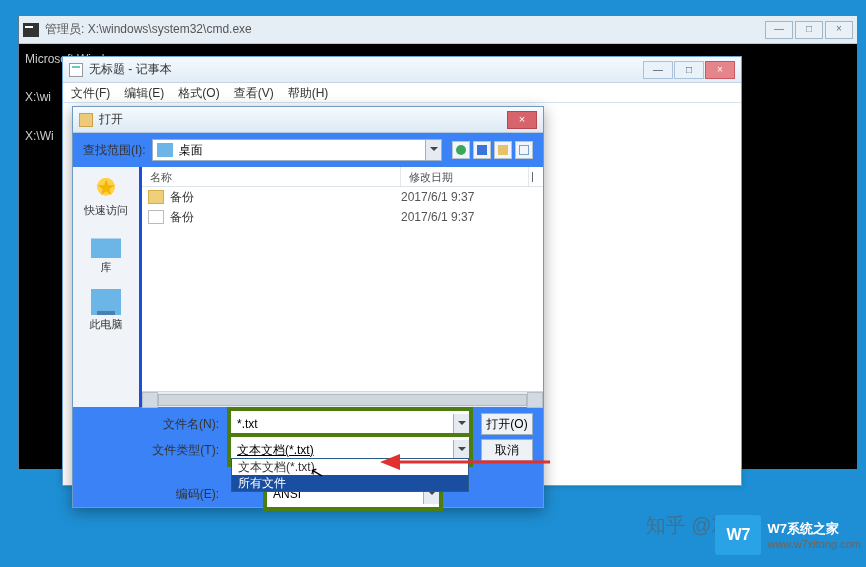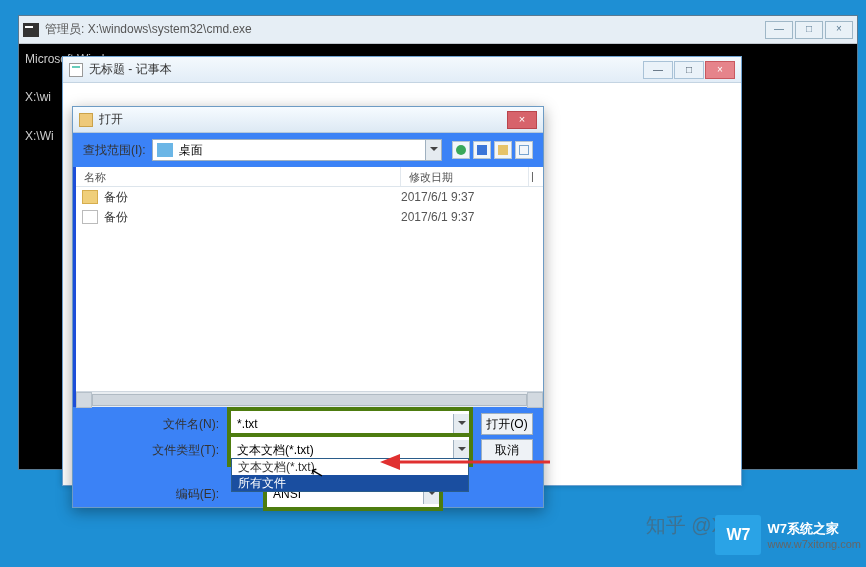--- a/index.html
+++ b/index.html
@@ -116,20 +116,27 @@
 <div class="notepad">
   <div class="np-titlebar">
     <span class="np-icon"></span>
     <span>无标题 - 记事本</span>
     <div class="np-controls">
       <div class="np-cbtn">—</div>
       <div class="np-cbtn">□</div>
       <div class="np-cbtn close">×</div>
     </div>
   </div>
+  <div class="np-menu">
+    <span>文件(F)</span>
+    <span>编辑(E)</span>
+    <span>格式(O)</span>
+    <span>查看(V)</span>
+    <span>帮助(H)</span>
+  </div>
 </div>
 
 <div class="dialog">
   <div class="dlg-titlebar">
     <span class="dlg-ticon"></span>
     <span>打开</span>
     <div class="dlg-close">×</div>
   </div>
 
   <div class="dlg-toprow">
@@ -141,20 +148,34 @@
     </div>
     <div class="tb-icons">
       <div class="tb-ic green"></div>
       <div class="tb-ic blue"></div>
       <div class="tb-ic fold"></div>
       <div class="tb-ic grid"></div>
     </div>
   </div>
 
   <div class="dlg-main">
+    <div class="sidebar">
+      <div class="sb-item">
+        <div class="sb-ico star"></div>
+        <span>快速访问</span>
+      </div>
+      <div class="sb-item">
+        <div class="sb-ico lib"></div>
+        <span>库</span>
+      </div>
+      <div class="sb-item">
+        <div class="sb-ico pc"></div>
+        <span>此电脑</span>
+      </div>
+    </div>
 
     <div class="listpane">
       <div class="list-head">
         <div class="col-name">名称</div>
         <div class="col-date">修改日期</div>
         <div class="col-x">|</div>
       </div>
       <div class="list-rows" id="listrows">
           <div class="row">
             <span class="rico "></span>
@@ -181,21 +202,21 @@
     <div class="frow">
       <label>文件名(N):</label>
       <div class="tcombo">
         <span class="tx">*.txt</span>
         <span class="dd"></span>
       </div>
       <div class="dbtn">打开(O)</div>
     </div>
     <div class="frow">
       <label>文件类型(T):</label>
-      <div class="tcombo" style="position:relative;">
+      <div class="tcombo" style="position:relative;text-decoration:underline;">
         <span class="tx">文本文档(*.txt)</span>
         <span class="dd"></span>
         <div class="dropdown" id="ftdrop">
             <div class="opt">文本文档(*.txt)</div>
             <div class="opt sel">所有文件</div>
           </div>
       </div>
       <div class="dbtn">取消</div>
     </div>
     <div class="frow" style="margin-top:18px;gap:44px;">

